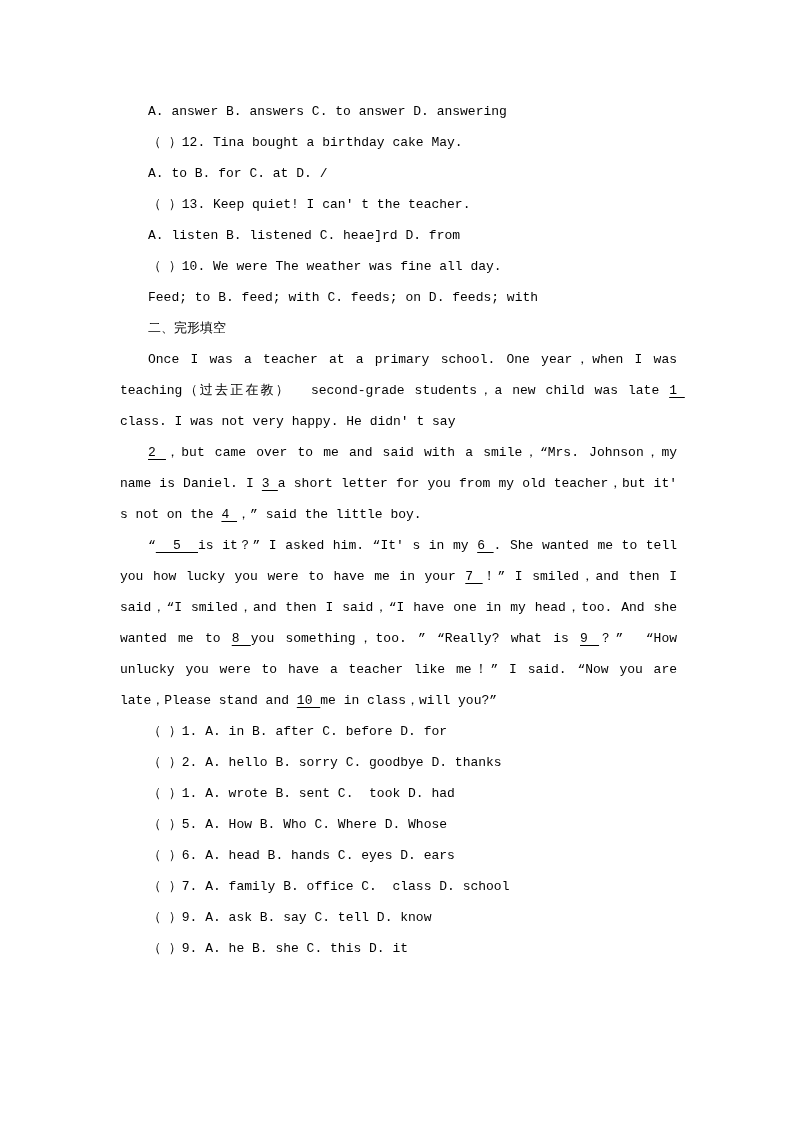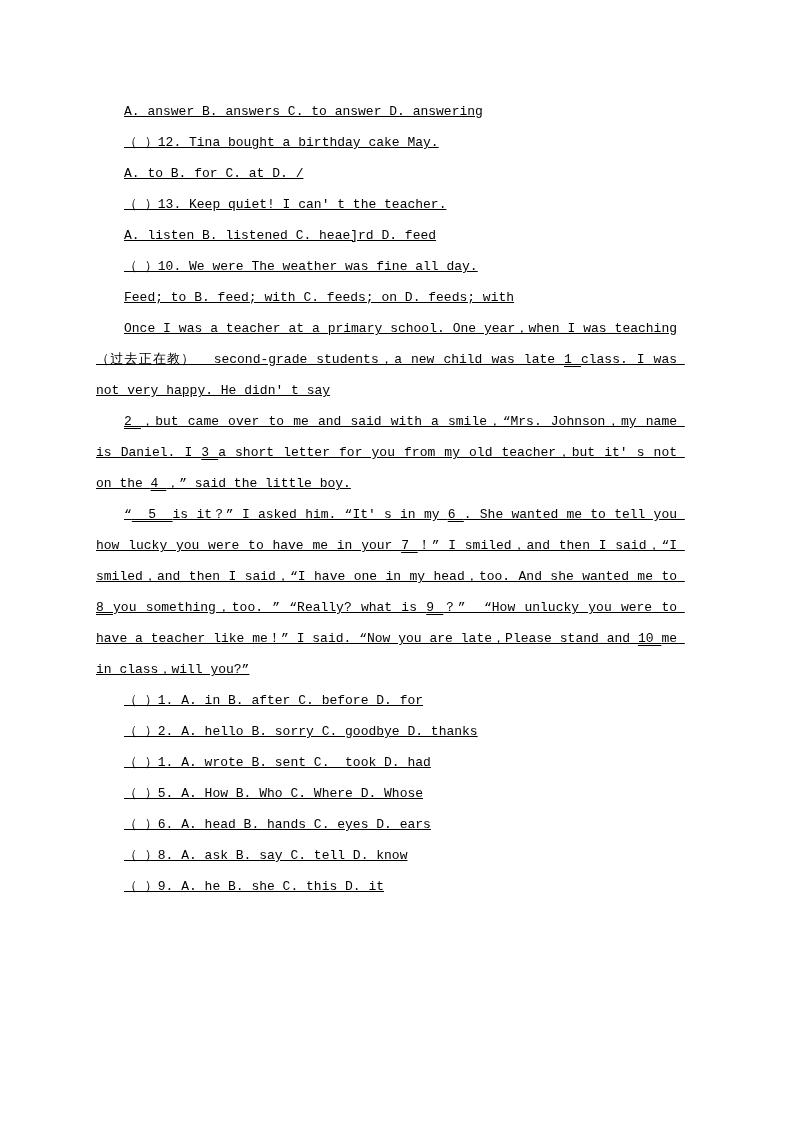--- a/index.html
+++ b/index.html
@@ -7,22 +7,21 @@
   body {
     width: 793px;
     height: 1122px;
     margin: 0 auto;
     font-family: "Liberation Mono", "DejaVu Sans Mono", monospace;
     font-size: 13px;
     color: #000000;
     overflow: hidden;
   }
   .content {
-    padding: 96px 116px 0 96px;
-    text-decoration: underline;
+    padding: 96px 116px 0 120px;
   }
   .line {
     line-height: 31px;
     text-indent: 28px;
     white-space: pre;
     text-align: left;
   }
   .para {
     line-height: 31px;
     text-indent: 28px;
@@ -36,31 +35,33 @@
 </style>
 </head>
 <body>
 
 <div class="content">
   <div id="top-lines">
       <div class="line">A. answer B. answers C. to answer D. answering</div>
       <div class="line">（ ）12. Tina bought a birthday cake May.</div>
       <div class="line">A. to B. for C. at D. /</div>
       <div class="line">（ ）13. Keep quiet! I can' t the teacher.</div>
-      <div class="line">A. listen B. listened C. heae]rd D. feed</div>
+      <div class="line">A. listen B. listened C. heae]rd D. from</div>
       <div class="line">（ ）10. We were The weather was fine all day.</div>
       <div class="line">Feed; to B. feed; with C. feeds; on D. feeds; with</div>
     </div>
+  <div class="line">二、完形填空</div>
   <div id="cloze-paras">
       <p class="para"><span>Once I was a teacher at a primary school. One year，when I was teaching（过去正在教）  second-grade students，a new child was late </span><span class="blank">1 </span><span>class. I was not very happy. He didn' t say</span></p>
       <p class="para"><span class="blank">2 </span><span>，but came over to me and said with a smile，“Mrs. Johnson，my name is Daniel. I </span><span class="blank">3 </span><span>a short letter for you from my old teacher，but it' s not on the </span><span class="blank">4 </span><span>，” said the little boy.</span></p>
       <p class="para"><span>“</span><span class="blank">  5  </span><span>is it？” I asked him. “It' s in my </span><span class="blank">6 </span><span>. She wanted me to tell you how lucky you were to have me in your </span><span class="blank">7 </span><span>！” I smiled，and then I said，“I smiled，and then I said，“I have one in my head，too. And she wanted me to </span><span class="blank">8 </span><span>you something，too. ” “Really? what is </span><span class="blank">9 </span><span>？”  “How unlucky you were to have a teacher like me！” I said. “Now you are late，Please stand and </span><span class="blank">10 </span><span>me in class，will you?”</span></p>
     </div>
   <div id="cloze-options">
       <div class="line">（ ）1. A. in B. after C. before D. for</div>
       <div class="line">（ ）2. A. hello B. sorry C. goodbye D. thanks</div>
       <div class="line">（ ）1. A. wrote B. sent C.  took D. had</div>
       <div class="line">（ ）5. A. How B. Who C. Where D. Whose</div>
       <div class="line">（ ）6. A. head B. hands C. eyes D. ears</div>
-      <div class="line">（ ）8. A. ask B. say C. tell D. know</div>
+      <div class="line">（ ）7. A. family B. office C.  class D. school</div>
+      <div class="line">（ ）9. A. ask B. say C. tell D. know</div>
       <div class="line">（ ）9. A. he B. she C. this D. it</div>
     </div>
 </div>
 
 </body></html>

